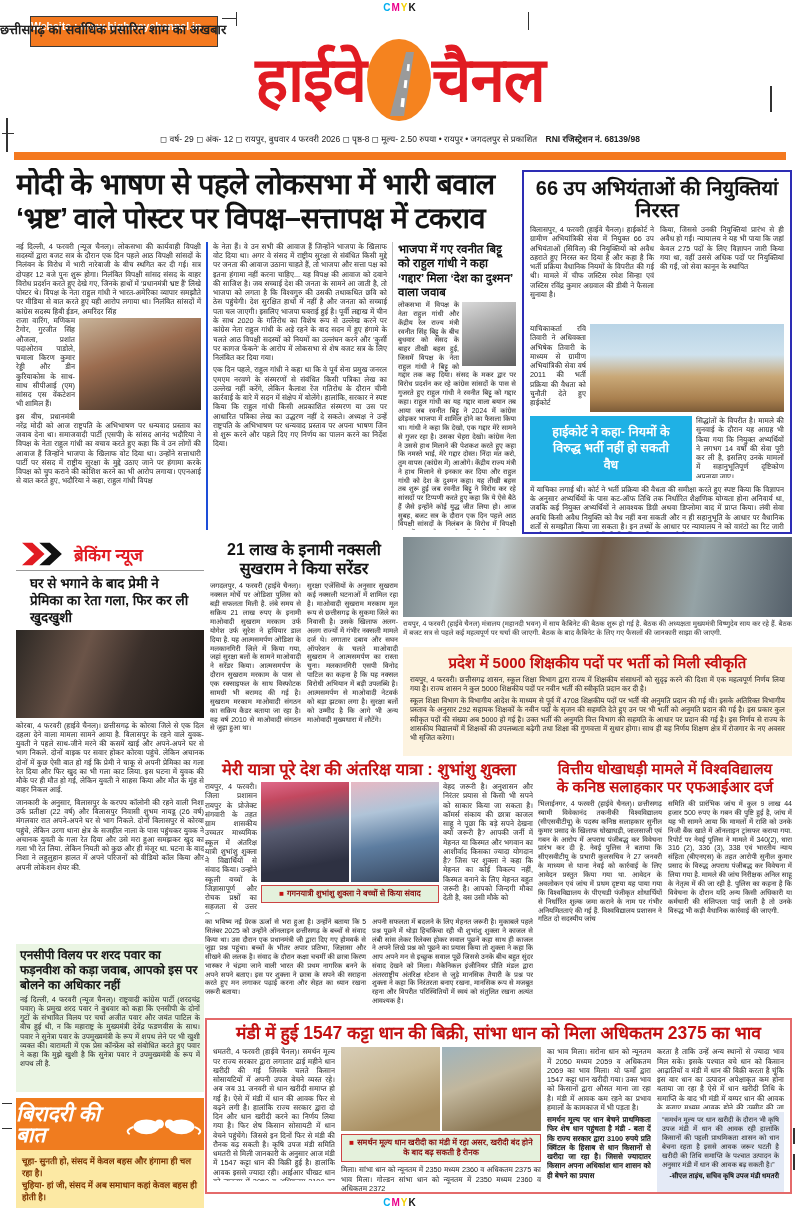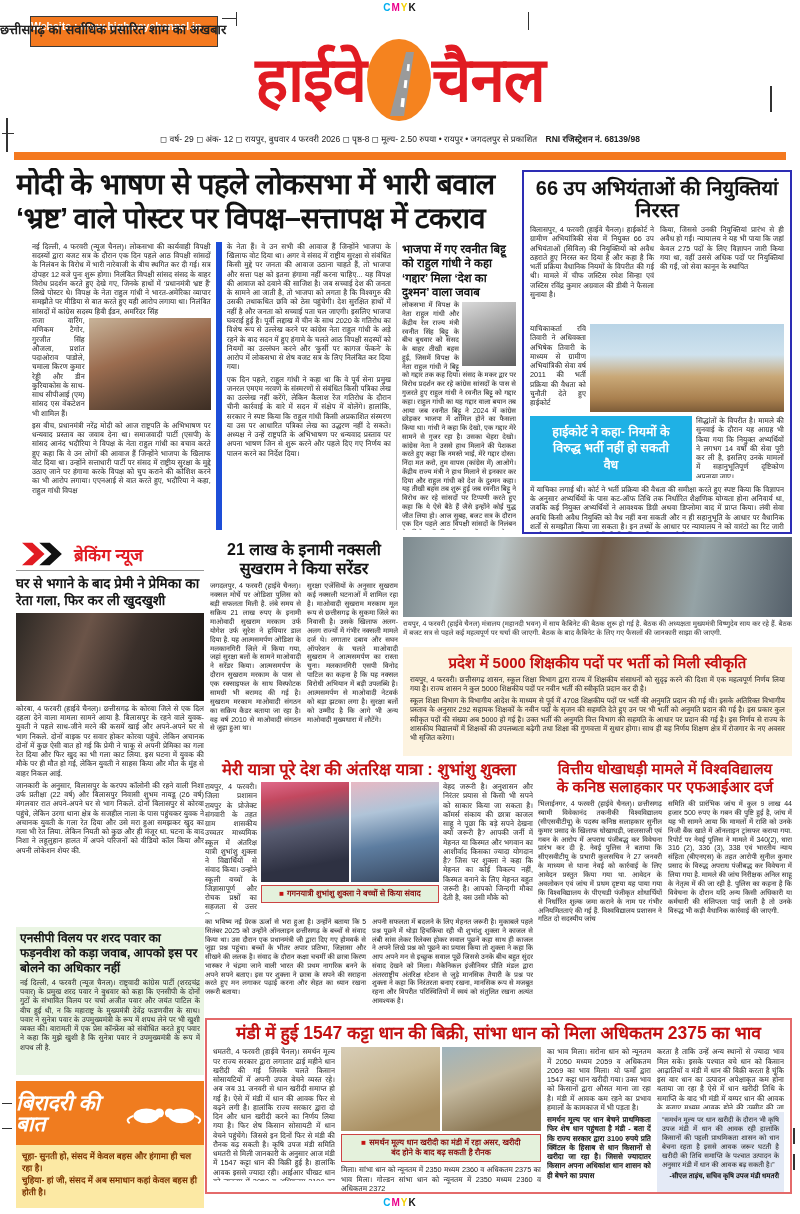--- a/index.html
+++ b/index.html
@@ -29,23 +29,23 @@
   .orange-bar { position:absolute; left:14px; right:14px; top:152px; height:8px; background:#f4791f; }
 
   
   .t { font-size:7.3px; line-height:1.27; text-align:justify; color:#1d1d1d; }
   .t p + p { margin-top:3px; }
   .caption { font-size:7px; line-height:1.3; color:#333; text-align:justify; margin-top:2px; }
 
   
   .lead { position:absolute; left:16px; top:168px; width:500px; height:366px; overflow:hidden; }
   .lead h1 { font-size:29px; line-height:1.17; font-weight:800; color:#141414; letter-spacing:-0.5px; }
-  .lead .cols { display:flex; margin-top:6px; height:288px; overflow:hidden;margin-left:16px; }
+  .lead .cols { display:flex; margin-top:6px; height:288px; overflow:hidden; }
   .lead .colA { width:190px; padding-right:5px; }
-  .lead .colB { width:186px; padding:0 5px; border-left:6px solid #1d4ed8; }
+  .lead .colB { width:186px; padding:0 5px; border-left:2px solid #1d4ed8; }
   .lead .colC { width:124px; padding-left:5px; border-left:1px solid #bbb; }
   .protest-photo { float:right; width:122px; height:92px; margin:2px 0 3px 4px;
     background:linear-gradient(160deg,#c8b49a 0%,#9b6c4f 40%,#5e4636 75%,#3d2e24); }
   .bittu-box h3 { font-size:11.5px; line-height:1.25; font-weight:800; color:#141414; margin-bottom:2px; }
   .rahul-photo { float:right; width:54px; height:64px; margin:1px 0 2px 3px;
     background:linear-gradient(160deg,#d9d9d9,#9e9e9e 50%,#5f5f5f); }
   .bittu-box .t { font-size:6.9px; }
 
   
   .eng-box { position:absolute; left:522px; top:170px; width:270px; height:364px;
@@ -60,21 +60,21 @@
   .eng-q { display:flex; gap:4px; margin-top:4px; }
   .quote-cyan { width:162px; background:#1fb1e5; color:#fff; font-size:12.5px; font-weight:800;
     text-align:center; padding:8px 16px; line-height:1.3; }
   .eng-q .side { flex:1; overflow:hidden; height:62px; }
   .eng-box .bottom { margin-top:4px; height:60px; overflow:hidden; }
 
   
   .leftcol { position:absolute; left:16px; top:540px; width:188px; height:668px; display:flex; flex-direction:column; }
   .breaking-head { display:flex; align-items:center; padding:2px 0 4px 6px; border-bottom:1px solid #999; }
   .breaking-head .label { font-size:17px; font-weight:800; color:#e11b22; }
-  .korba h3 { font-size:13.5px; line-height:1.25; font-weight:800; color:#141414; margin:5px 0 3px; }
+  .korba h3 { font-size:13.5px; line-height:1.25; font-weight:800; color:#141414; margin:5px 14px 3px; }
   .crime-photo { width:100%; height:88px; margin:2px 0 3px;
     background:linear-gradient(110deg,#2c2824 0%,#6b5448 35%,#3a2f2a 60%,#191512); }
   .korba .t { height:218px; overflow:hidden; }
   .ncp { background:#eaf5e3; padding:4px 4px 5px; margin-top:5px; }
   .ncp h3 { font-size:12px; line-height:1.25; font-weight:800; color:#141414; margin-bottom:2px; }
   .ncp .t { height:92px; overflow:hidden; }
   .biradari { margin-top:6px; background:#f07c1f; height:64px; display:flex; align-items:center; justify-content:center; }
   .biradari .script { color:#fff; font-size:21px; font-weight:800; font-style:italic; line-height:1; }
   .joke { background:#fce9a4; padding:5px 6px; margin-top:0; flex:1; }
   .joke p { font-size:8.6px; font-weight:bold; color:#7b3400; line-height:1.4; text-align:left; }
@@ -96,21 +96,21 @@
 
   
   .shukla { position:absolute; left:205px; top:760px; width:328px; height:254px; overflow:hidden; }
   .shukla h2 { font-size:16.5px; font-weight:800; color:#c41212; text-align:center; line-height:1.15; margin-bottom:3px; }
   .shukla .row { display:flex; gap:4px; }
   .shukla .sideL { width:52px; height:132px; overflow:hidden; }
   .shukla .mid { width:178px; }
   .shukla-photos { display:flex; gap:2px; height:100px; }
   .shukla-photos .p1 { width:50%; background:linear-gradient(170deg,#e06a8a 0%,#c2485f 18%,#5a5d72 45%,#2e3142 80%); }
   .shukla-photos .p2 { width:50%; background:linear-gradient(170deg,#e8b9c4 0%,#b0c4d8 30%,#5d7da0 60%,#37465e); }
-  .cap-green { background:#e4f1dc; border:1px solid #cc4444; margin-top:3px; padding:3px 16px;
+  .cap-green { background:#e4f1dc; border:1px solid #cc4444; margin-top:3px; padding:3px 4px;
     font-size:8px; font-weight:bold; color:#8a1010; text-align:center; line-height:1.25; }
   .cap-green .sq { color:#c41212; margin-right:3px; }
   .shukla .sideR { flex:1; height:132px; overflow:hidden; }
   .shukla .bottomtwo { display:flex; gap:6px; margin-top:4px; height:92px; overflow:hidden; }
   .shukla .bottomtwo .t { width:50%; font-size:6.9px; }
 
   
   .fir { position:absolute; left:538px; top:760px; width:254px; height:254px; overflow:hidden; }
   .fir h2 { font-size:15px; font-weight:800; color:#c41212; line-height:1.2; text-align:center; margin-bottom:4px; }
   .fir .two { display:flex; gap:6px; }

